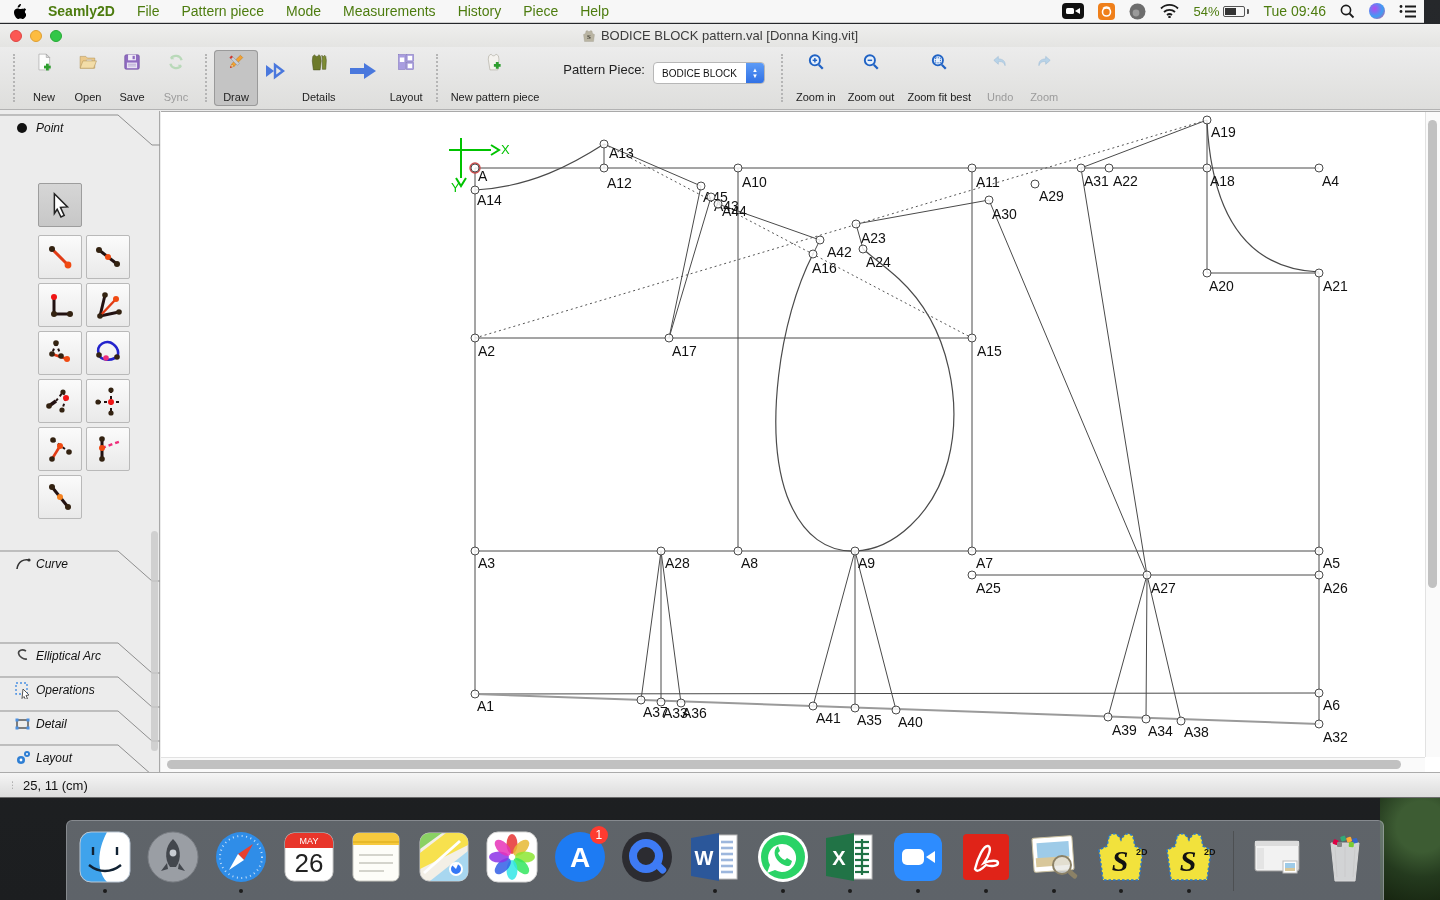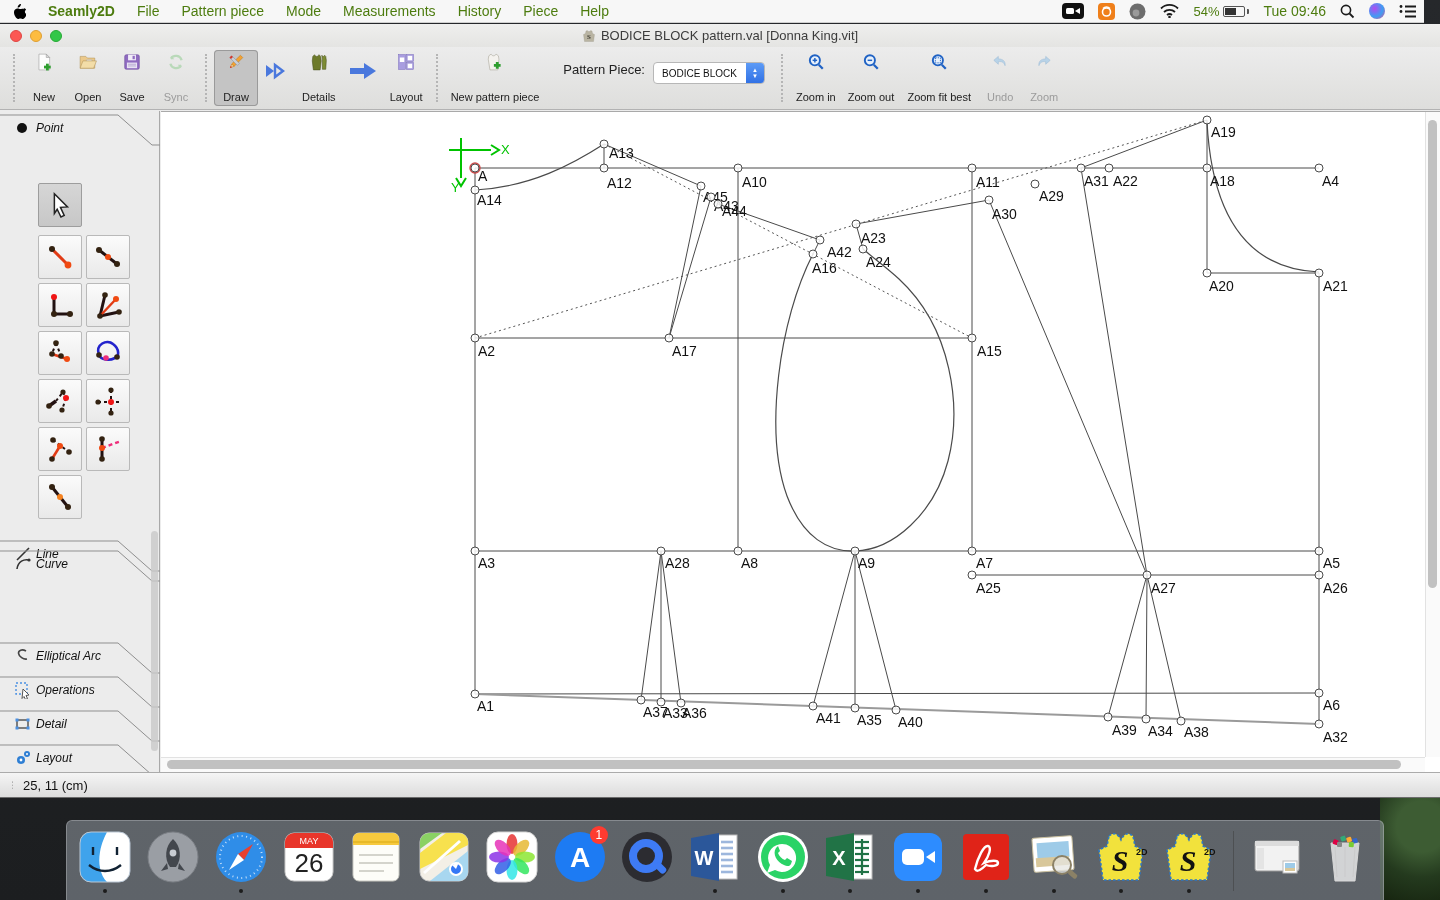--- a/index.html
+++ b/index.html
@@ -425,29 +425,20 @@
           <div class="tool" style="left:38px;top:334px">
             <svg width="32" height="32" viewBox="0 0 32 32">
                 <line x1="8" y1="6" x2="24" y2="26" stroke="#221111" stroke-width="3"></line>
                 <circle cx="8" cy="6" r="3" fill="#321"></circle>
                 <circle cx="24" cy="26" r="3" fill="#321"></circle>
                 <circle cx="16" cy="16" r="3" fill="#f58220"></circle>
               </svg>
           </div>
         </div>
 
-        <div class="acc-tab" style="top:428px">
-          <svg class="edge" width="160" height="34">
-              <path d="M0,2 H118 L152,32 H160" fill="none" stroke="#8f8f8f"></path>
-            </svg>
-          <svg class="tic" viewBox="0 0 18 18">
-              <line x1="3" y1="15" x2="15" y2="3" stroke="#333" stroke-width="1.6"></line>
-            </svg>
-          <span class="lbl">Line</span>
-        </div>
         <div class="acc-tab" style="top:438px">
           <svg class="edge" width="160" height="34">
               <path d="M0,2 H118 L152,32 H160" fill="none" stroke="#8f8f8f"></path>
             </svg>
           <svg class="tic" viewBox="0 0 18 18">
               <path d="M3 14 C4 6 10 4 15 5" fill="none" stroke="#333" stroke-width="1.6"></path>
               <circle cx="15" cy="5" r="1.6" fill="#333"></circle>
             </svg>
           <span class="lbl">Curve</span>
         </div>

